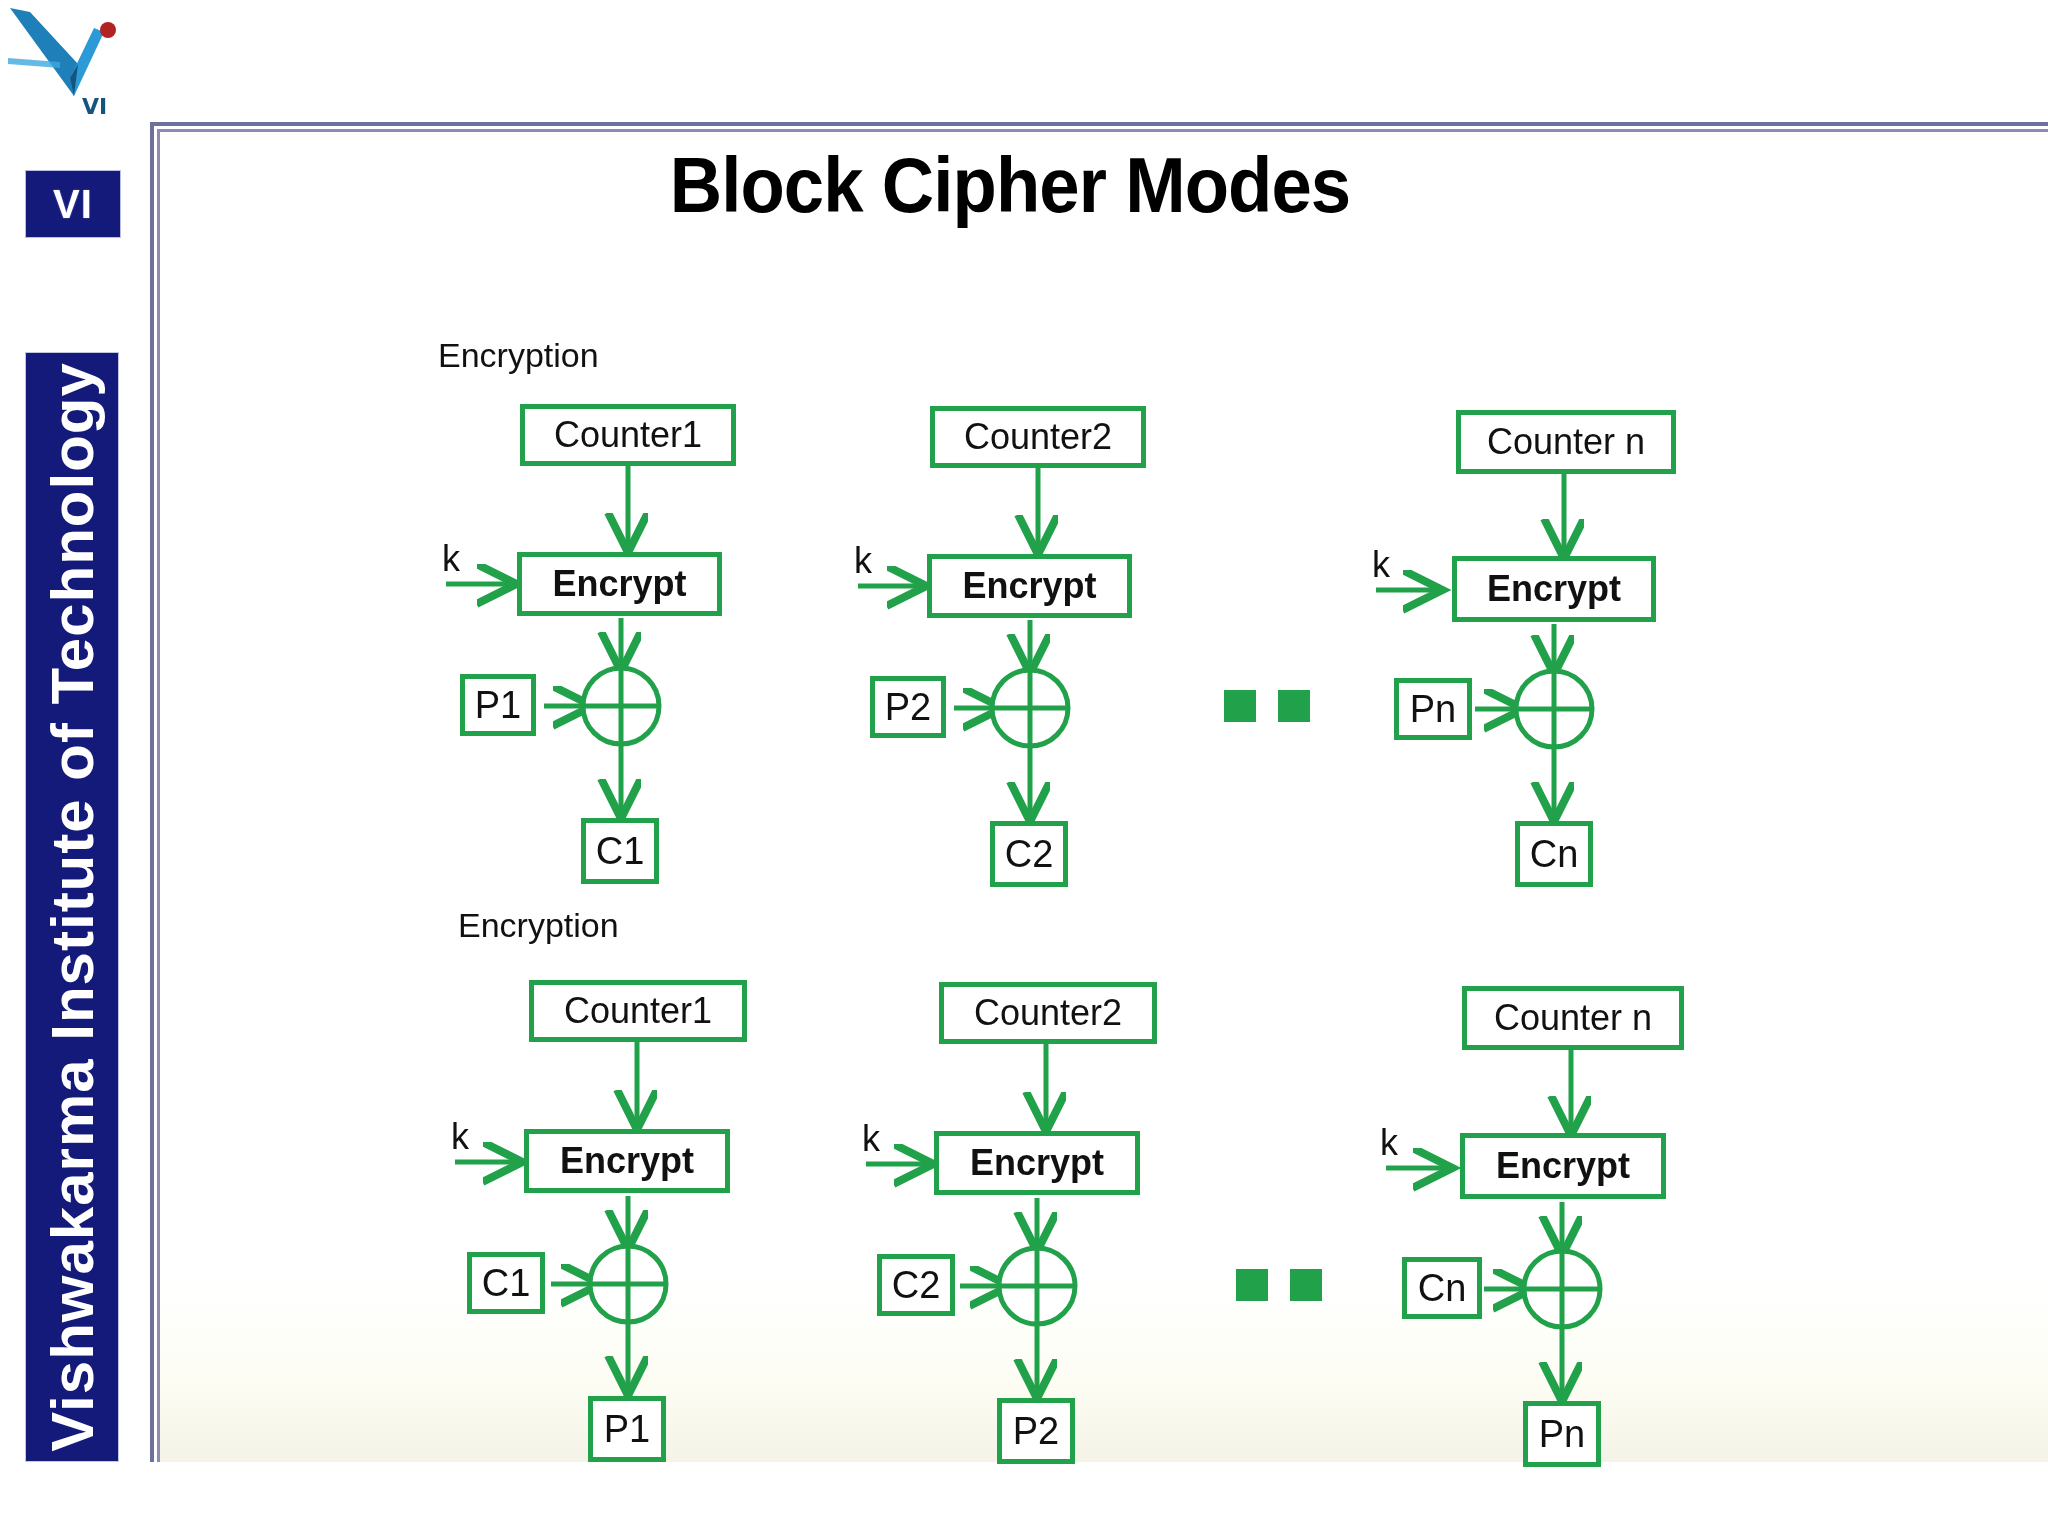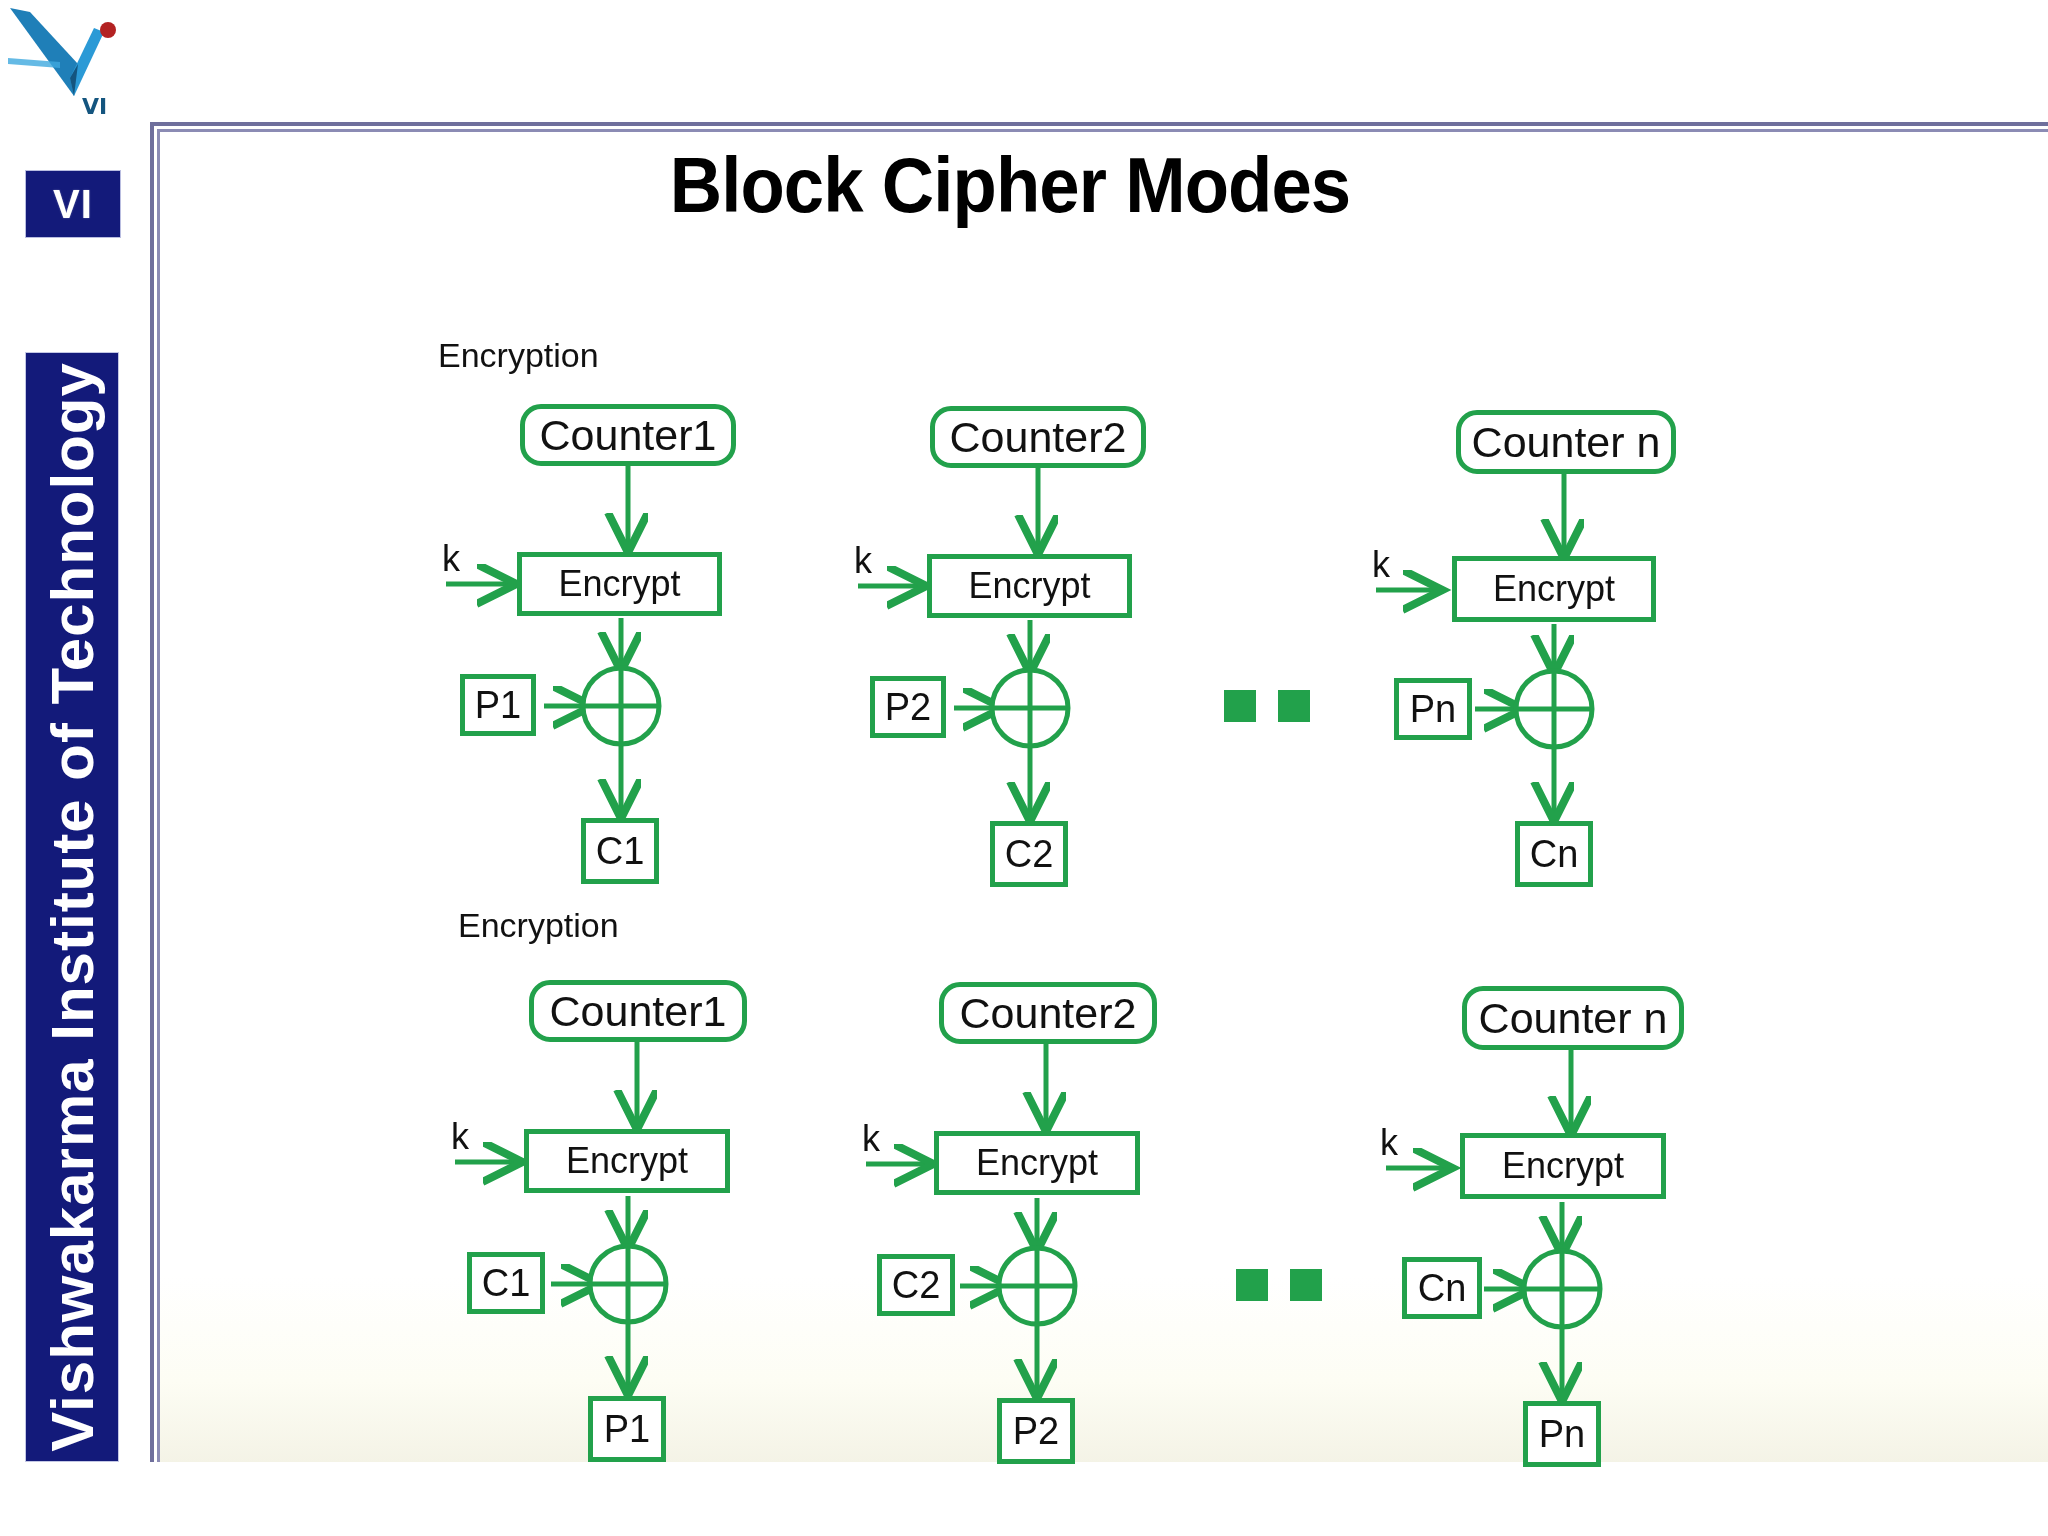--- a/index.html
+++ b/index.html
@@ -36,22 +36,22 @@
          font-family:"Liberation Sans",sans-serif;transform:scaleX(.93);transform-origin:center;}
 
   
   #diagram{position:absolute;left:0;top:16px;width:2048px;height:1536px;margin-left:28px;}
   .sec-label{position:absolute;font-size:34px;color:#111111;
              font-family:"Liberation Sans",sans-serif;white-space:nowrap;}
 
   .node{position:absolute;box-sizing:border-box;border:5px solid #22a14b;
         background:#ffffff;display:flex;align-items:center;justify-content:center;
         color:#111111;font-family:"Liberation Sans",sans-serif;white-space:nowrap;}
-  .node.counter{font-size:43px;border-radius:21px;}
-  .node.enc{font-size:36px;}
+  .node.counter{font-size:36px;}
+  .node.enc{font-size:36px;font-weight:bold;}
   .node.blk{font-size:38px;}
 
   .klabel{position:absolute;font-size:36px;color:#111111;
           font-family:"Liberation Sans",sans-serif;}
 
   .dots{position:absolute;display:flex;gap:22px;}
   .dots i{display:block;width:32px;height:32px;background:#22a14b;}
 
   svg.wires{position:absolute;left:0;top:0;width:2048px;height:1536px;
             pointer-events:none;overflow:visible;}

